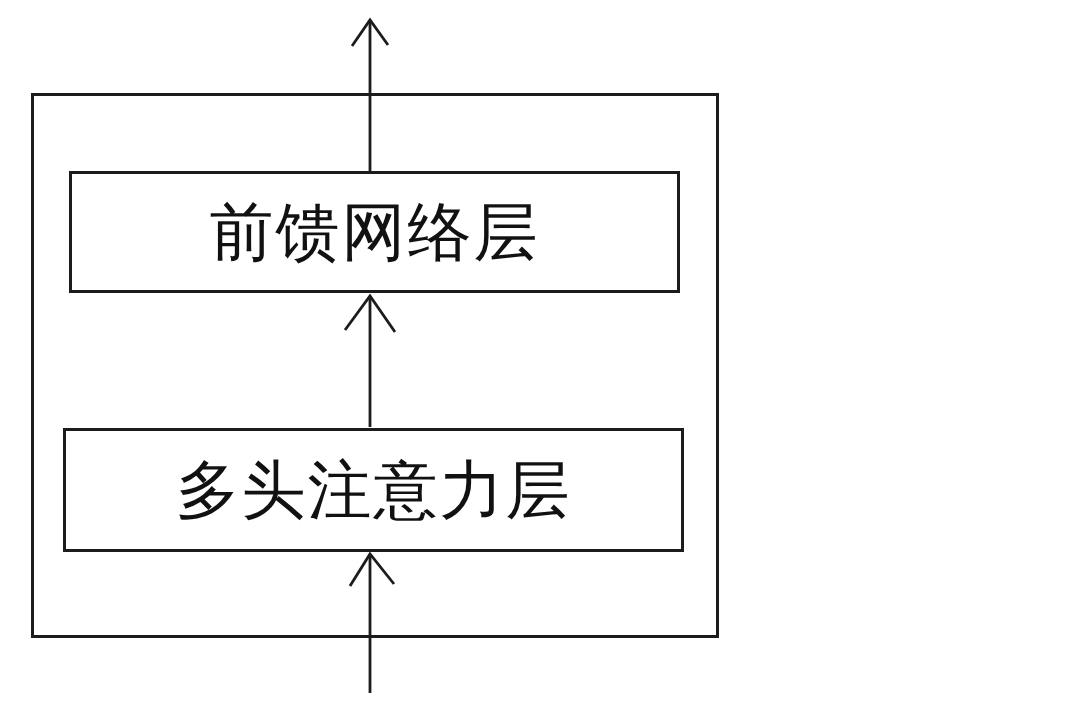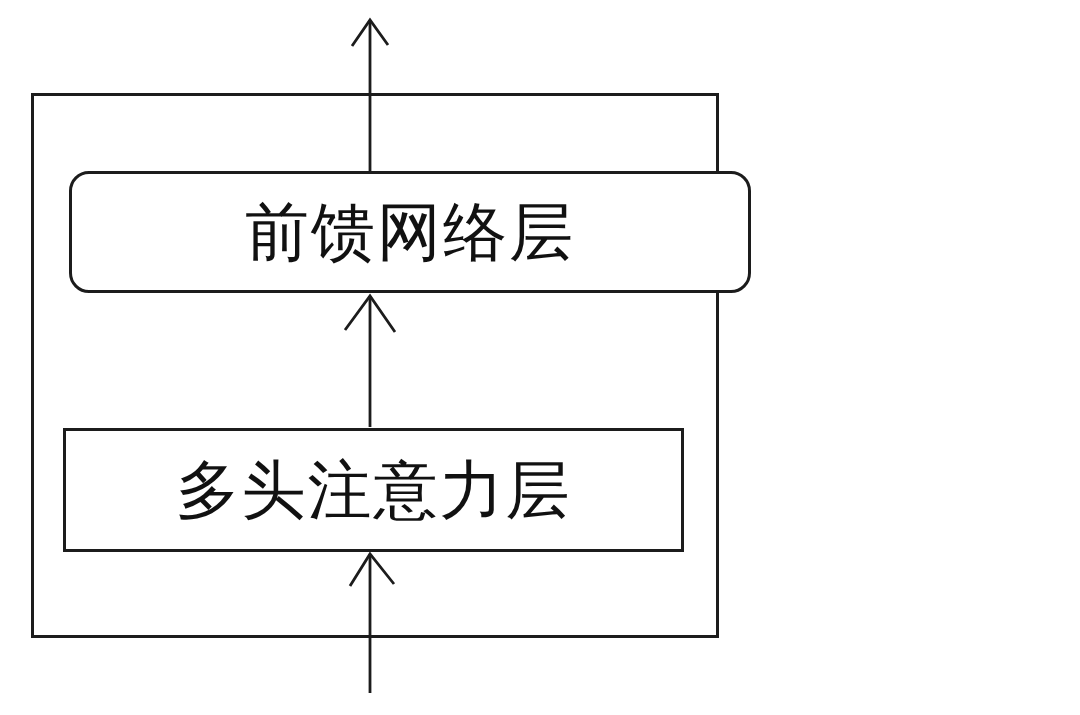--- a/index.html
+++ b/index.html
@@ -45,23 +45,22 @@
     display: flex;
     align-items: center;
     justify-content: center;
     font-size: 64px;
     letter-spacing: 2px;
     white-space: nowrap;
   }
   .ffn-box {
     left: 69px;
     top: 171px;
-    width: 682px;
+    width: 611px;
     height: 122px;
-    border-radius: 20px;
   }
   .mha-box {
     left: 63px;
     top: 428px;
     width: 621px;
     height: 124px;
   }
   .module-label {
     position: absolute;
     left: 756px;

